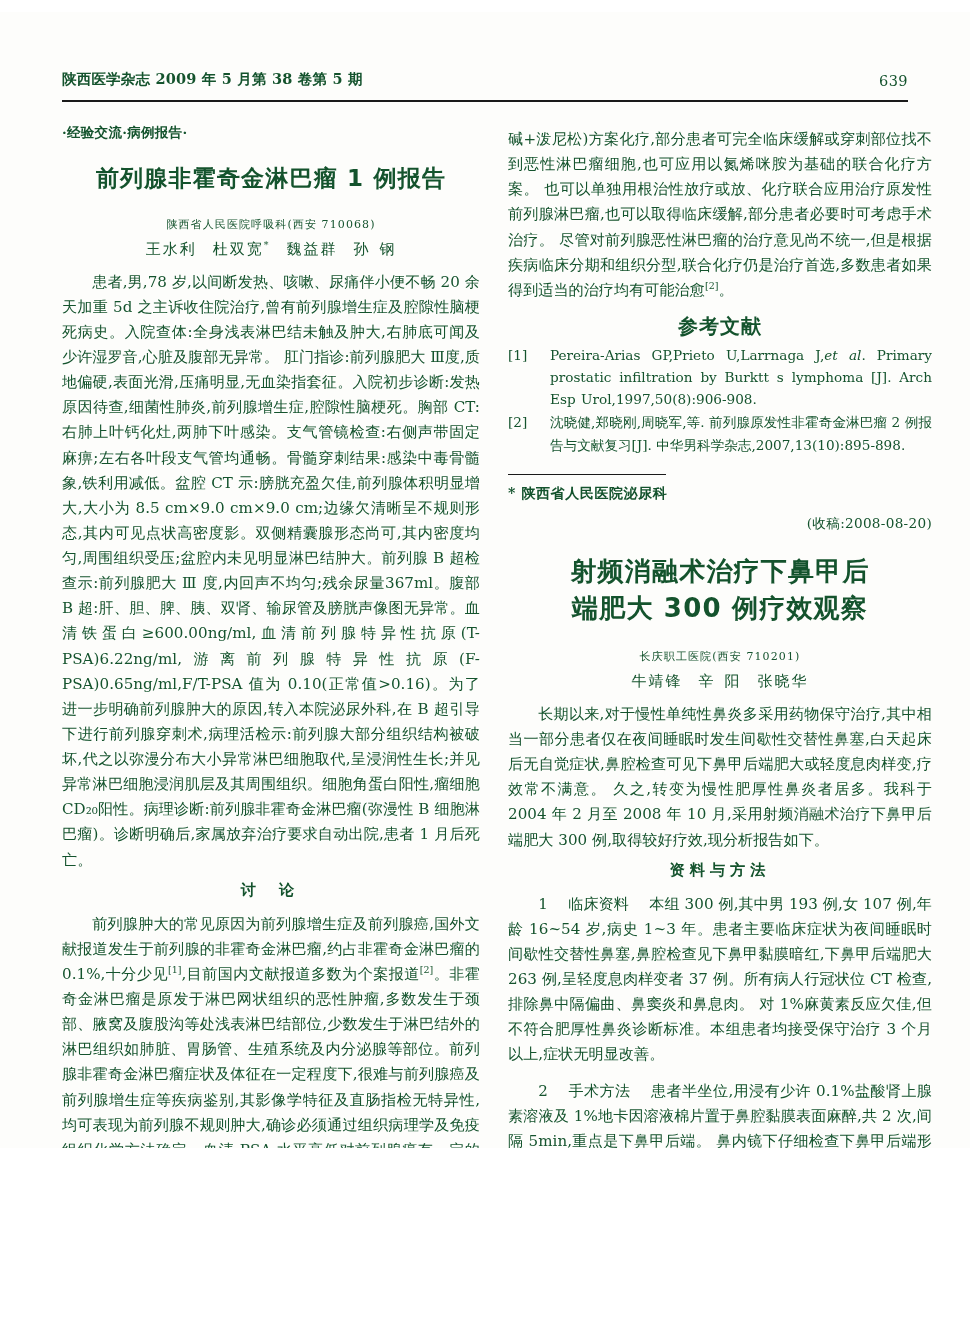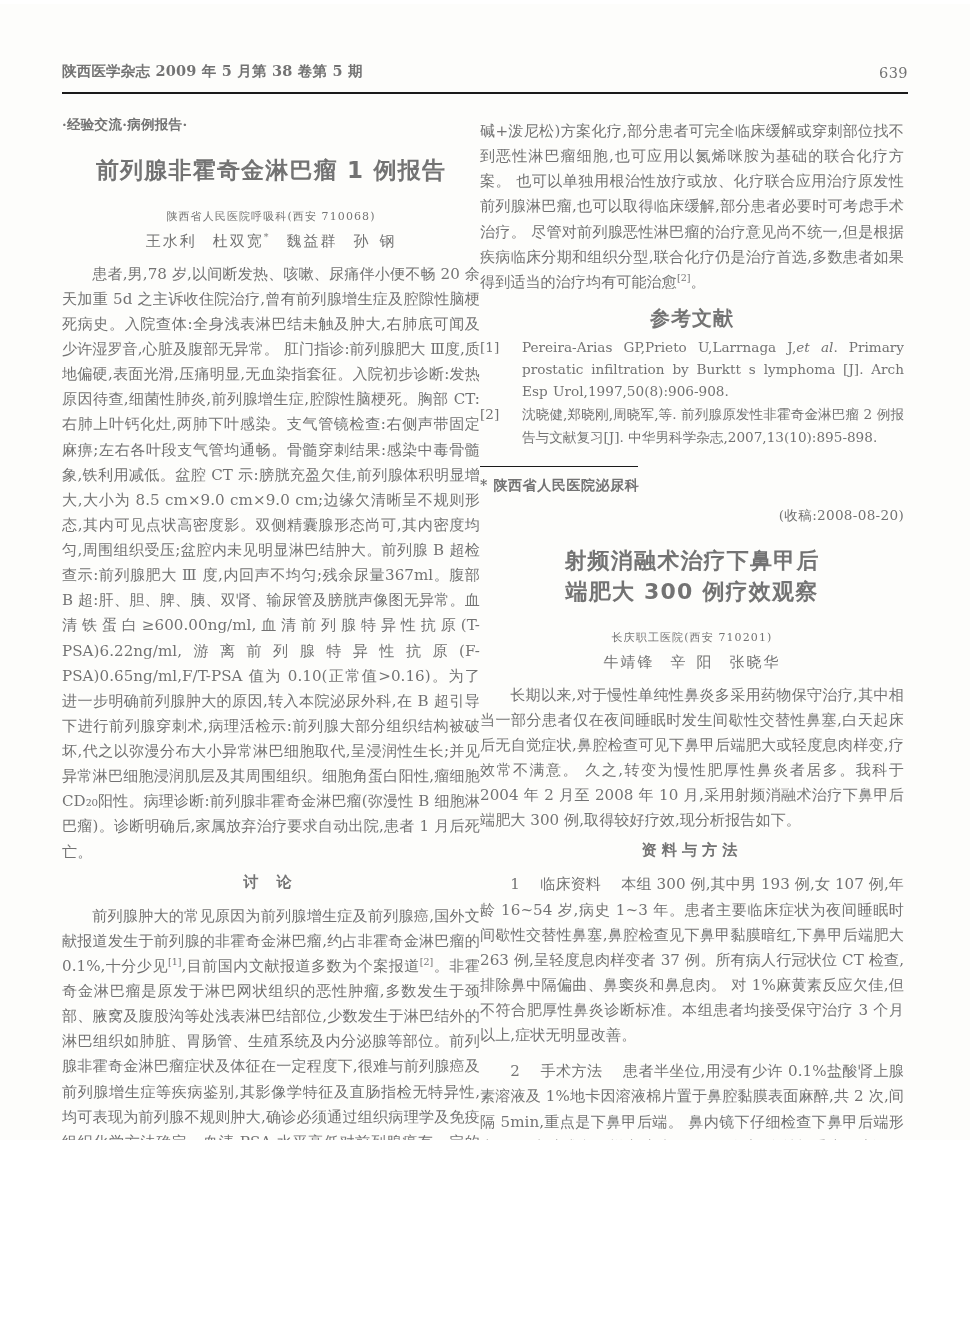--- a/index.html
+++ b/index.html
@@ -4,26 +4,26 @@
 <style>
   html, body {
     margin: 0;
     padding: 0;
     background: #ffffff;
   }
   .page {
     position: relative;
     width: 970px;
     height: 1136px;
-    margin: 4px auto;
+    margin: 12px auto;
     background: #fdfdfb;
     box-sizing: border-box;
     overflow: hidden;
     font-family: "DejaVu Serif", "Liberation Serif", serif;
-    color: #737373;
+    color: #14532d;
   }
 
   
   .runhead {
     position: absolute;
     left: 62px;
     right: 62px;
     top: 58px;
     display: flex;
     align-items: flex-end;
@@ -49,20 +49,21 @@
   }
 
   
   .cols {
     position: absolute;
     left: 62px;
     right: 58px;
     top: 104px;
     bottom: 8px;
     display: flex;
+    gap: 28px;
   }
   .col {
     width: 418px;
     flex: 0 0 418px;
   }
   .col.right { width: 424px; flex: 0 0 424px; }
 
   
   .kicker {
     font-size: 13.5px;
@@ -72,21 +73,21 @@
   }
   .arttitle {
     text-align: center;
     font-family: "DejaVu Sans", "Liberation Sans", sans-serif;
     font-weight: bold;
     font-size: 23px;
     line-height: 1.42;
     letter-spacing: 1.2px;
     margin: 20px 0 0 0;
   }
-  .arttitle.two-line { font-size: 22px; }
+  .arttitle.two-line { font-size: 26px; }
   .affil {
     text-align: center;
     font-size: 11px;
     letter-spacing: 1.1px;
     margin-top: 22px;
   }
   .authors {
     text-align: center;
     font-size: 15px;
     letter-spacing: 2px;
@@ -105,21 +106,21 @@
     text-indent: 2em;
   }
   p.body.noindent { text-indent: 0; }
 
   .sechead {
     text-align: center;
     font-weight: bold;
     font-size: 15.2px;
     letter-spacing: 7px;
     margin: 7px 0 0 0;
-    font-family: Liberation Sans, sans-serif;
+    font-family: Liberation Mono, monospace;
   }
   .sechead.tight { letter-spacing: 5px; }
 
   sup {
     font-size: 9.5px;
     vertical-align: super;
     line-height: 0;
   }
 
   

